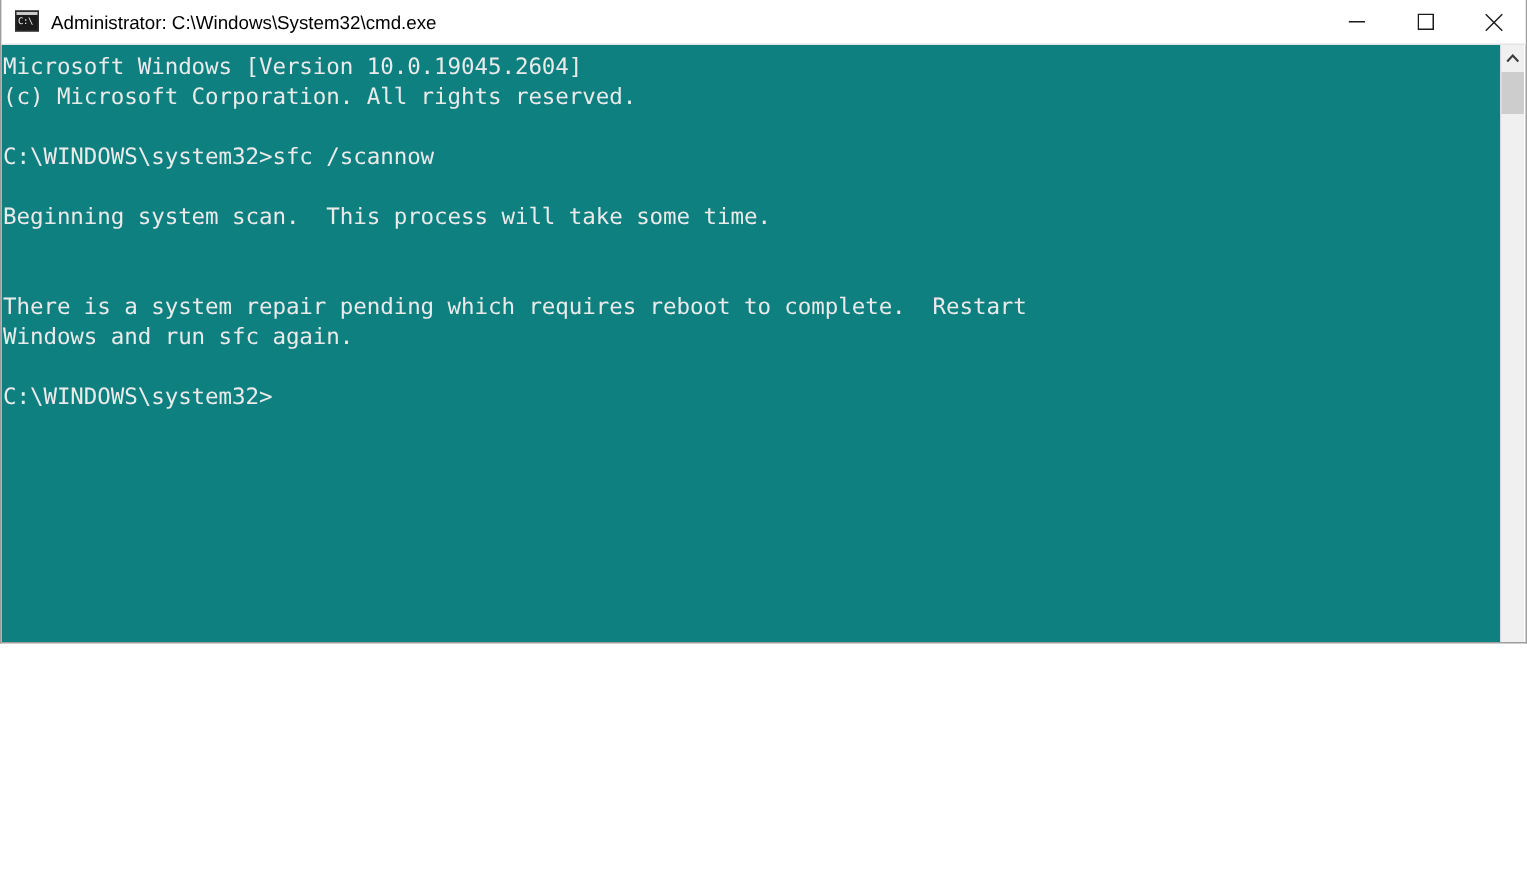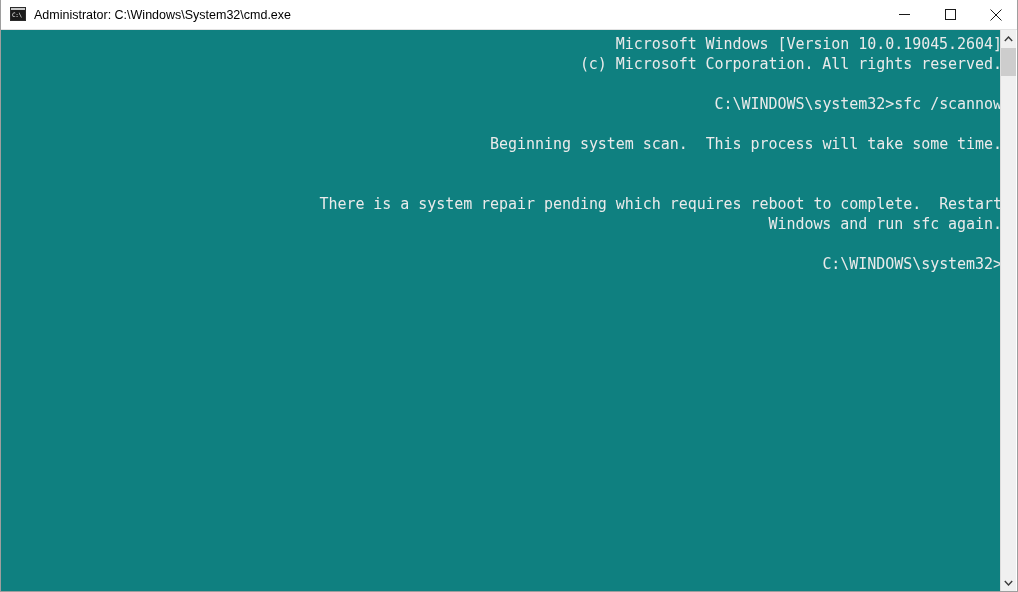--- a/index.html
+++ b/index.html
@@ -10,21 +10,21 @@
   body {
     width: 1018px;
     height: 592px;
     overflow: hidden;
     font-family: "Liberation Sans", sans-serif;
   }
 
   #window {
     position: relative;
     width: 1018px;
-    height: 592px;
+    height: 429px;
     background: #ffffff;
     box-sizing: border-box;
     border-left: 1px solid #9e9e9e;
     border-right: 1px solid #9e9e9e;
     border-bottom: 1px solid #9e9e9e;
     overflow: hidden;
   }
 
   
   #titlebar {
@@ -93,21 +93,20 @@
 
   
   #console {
     position: absolute;
     left: 0;
     top: 30px;
     width: 1001px;
     height: 561px;
     background: #0f8080;
     overflow: hidden;
-    text-align: right;
   }
   #console-text {
     font-family: "DejaVu Sans Mono", "Liberation Mono", monospace;
     font-size: 15px;
     line-height: 20px;
     color: #eaeaea;
     white-space: pre;
     margin: 0;
     padding: 4px 0 0 1px;
     letter-spacing: -0.05px;

